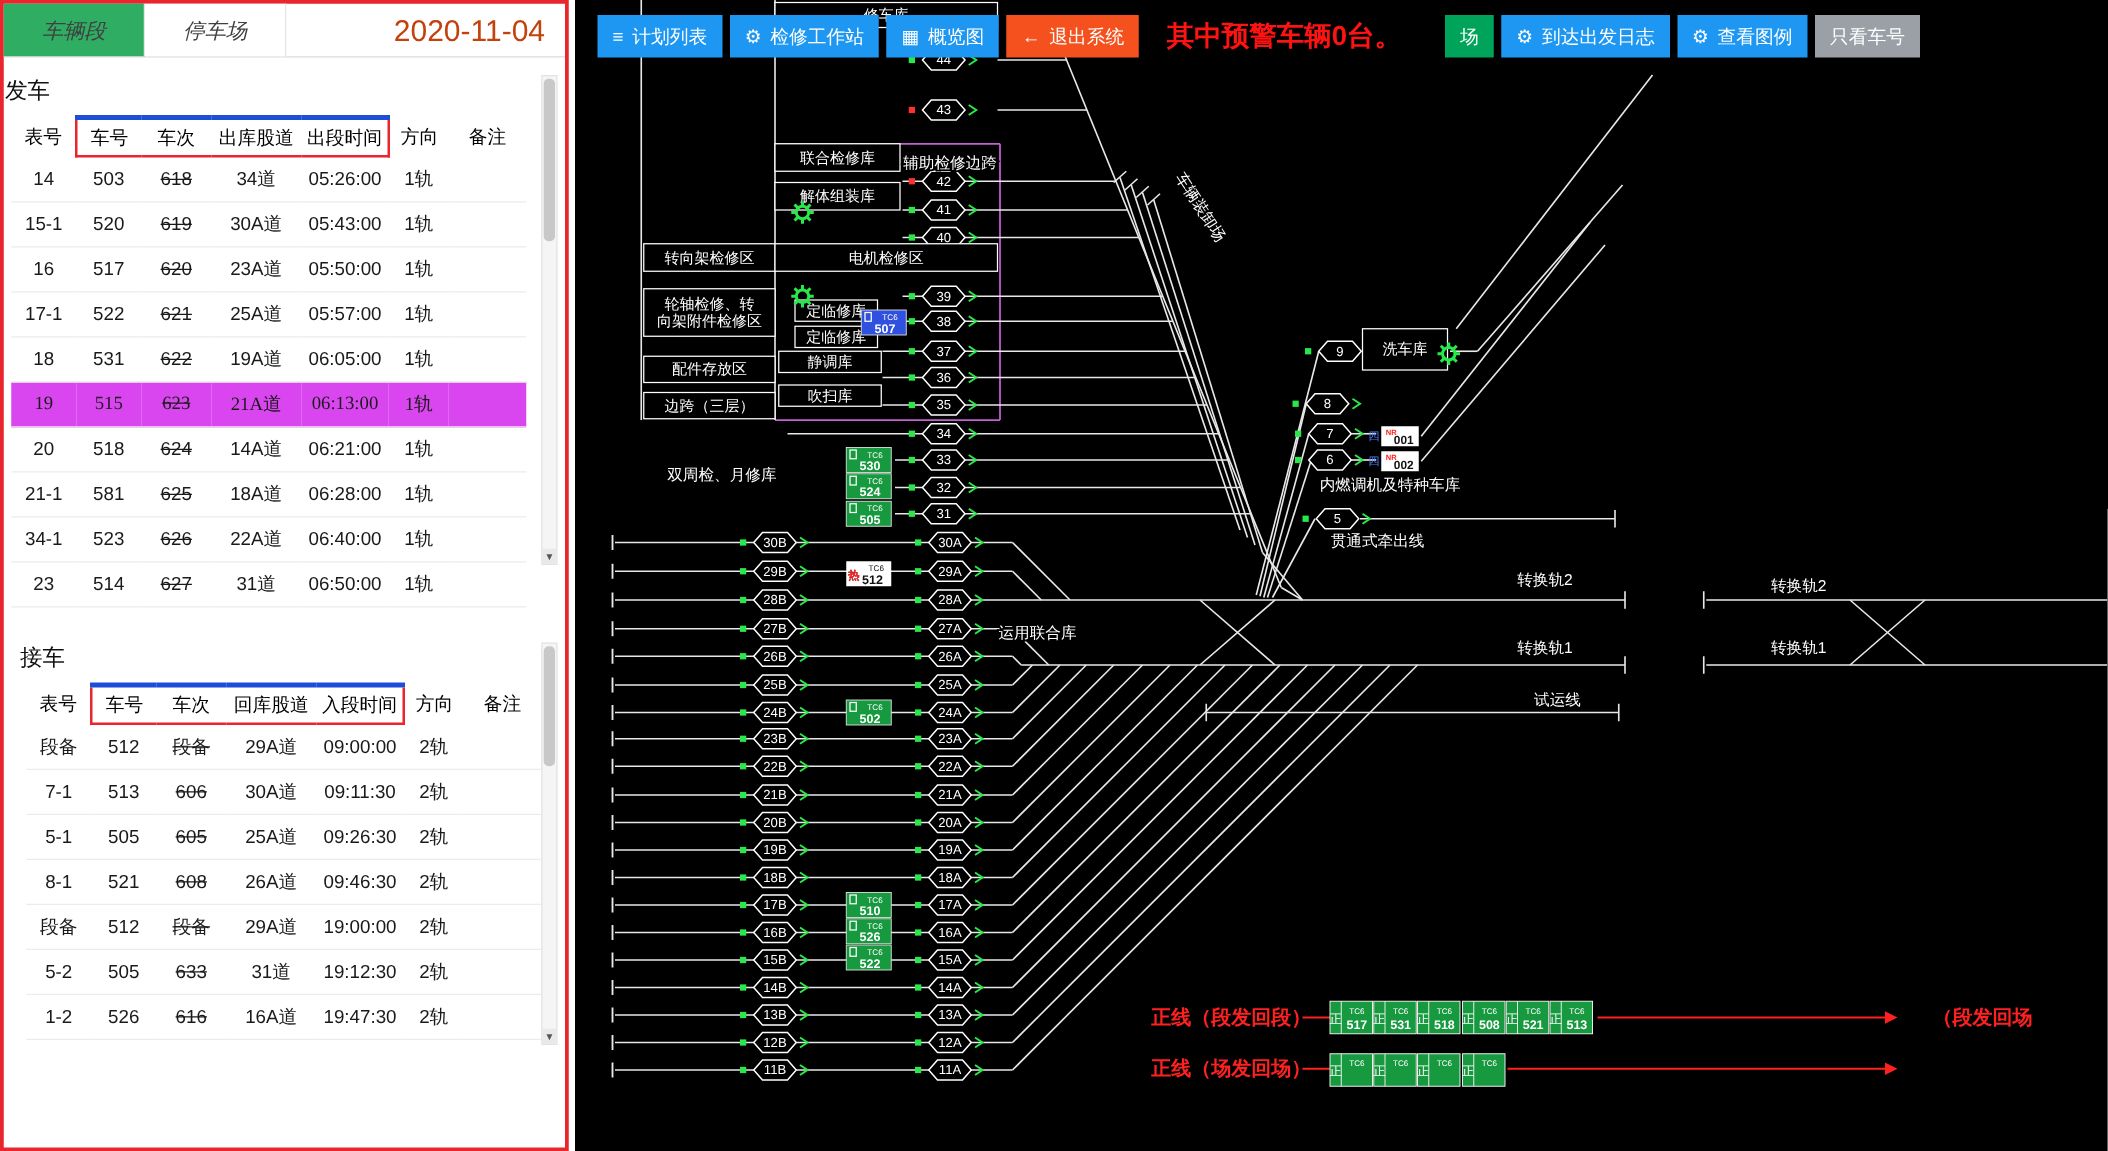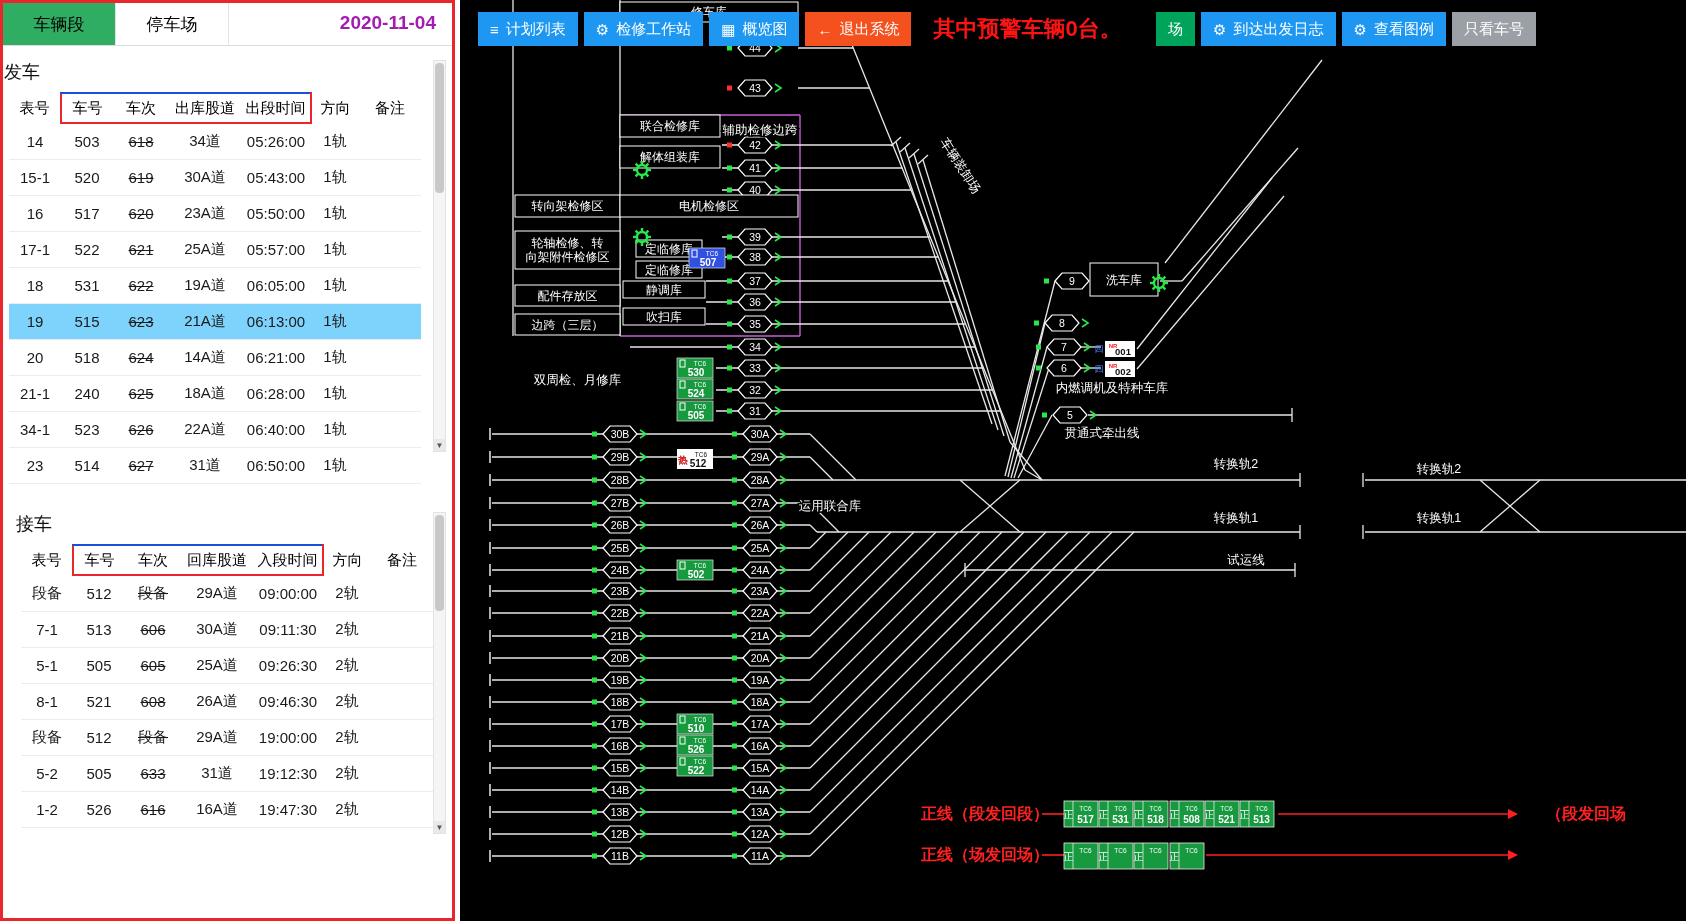--- a/index.html
+++ b/index.html
@@ -1,35 +1,35 @@
 <!DOCTYPE html>
 <html><head>
 <meta charset="utf-8">
 <style>
   html,body{margin:0;padding:0;background:#fff;width:1686px;height:921px;overflow:hidden;
     font-family:"Liberation Sans","DejaVu Sans",sans-serif;}
   
   #left-panel{position:absolute;left:0;top:0;width:455px;height:921px;box-sizing:border-box;
     border:3px solid #e8262c;background:#fff;}
   #tab-bar{display:flex;height:42px;border-bottom:1px solid #dcdcdc;position:relative;align-items:stretch;}
-  .tab{width:112px;display:flex;align-items:center;justify-content:center;font-size:17px;color:#000000;
-    border-right:1px solid #e4e4e4;cursor:pointer;background:#fff;}
+  .tab{width:112px;display:flex;align-items:center;justify-content:center;font-size:17px;color:#404040;
+    border-right:1px solid #e4e4e4;cursor:pointer;background:#fff;font-style:italic;}
   .tab.active{background:#2fae63;}
-  #date-label{position:absolute;right:16px;top:9px;color:#a21caf;font-size:19px;font-weight:bold;}
+  #date-label{position:absolute;right:16px;top:9px;color:#c2410c;font-size:24px;font-weight:normal;}
   .section{position:relative;margin:14px 0 0 0;}
   .sec-label{font-size:18px;color:#111;margin:0 0 8px 1px;}
   table.plan{border-collapse:collapse;margin-left:6px;table-layout:fixed;width:412px;}
   table.plan th{height:28px;font-weight:normal;font-size:15px;color:#000;text-align:center;padding:0;}
   table.plan td{height:35px;font-size:15px;color:#1a1a1a;text-align:center;padding:0;
     border-bottom:1px solid #ececec;}
-  th.rb{border-top:2px solid #1d4ed8;border-bottom:2px solid #e8262c;}
+  th.rb{border-top:4px solid #1d4ed8;border-bottom:2px solid #e8262c;}
   th.rb-l{border-left:2px solid #e8262c;}
   th.rb-r{border-right:2px solid #e8262c;}
   td.strike{text-decoration:line-through;}
-  tr.sel{background:#7dd3fc;}
+  tr.sel{background:#d946ef;font-family:Liberation Serif, serif;}
   .vscroll{position:absolute;right:6px;width:13px;background:#f5f5f5;border:1px solid #e3e3e3;box-sizing:border-box;}
   .vthumb{position:absolute;left:1px;width:9px;background:#c8c8c8;border-radius:4px;}
   .varrow{position:absolute;bottom:0;left:0;width:11px;height:12px;color:#555;font-size:8px;
     display:flex;align-items:center;justify-content:center;background:#e9e9e9;cursor:pointer;}
   
   #right-panel{position:absolute;left:460px;top:0;width:1226px;height:921px;background:#000;overflow:hidden;}
   #toolbar{position:absolute;left:0;top:12px;width:100%;display:flex;align-items:center;z-index:5;}
   #toolbar .spacer-l{width:18px;flex:none;}
   .tbtn{height:34px;display:flex;align-items:center;gap:7px;padding:0 12px;color:#fff;font-size:15px;
     margin-right:6px;cursor:pointer;white-space:nowrap;flex:none;}
@@ -131,21 +131,21 @@
             <td>20</td>
             <td>518</td>
             <td class="strike">624</td>
             <td>14A道</td>
             <td>06:21:00</td>
             <td>1轨</td>
             <td></td>
           </tr>
           <tr>
             <td>21-1</td>
-            <td>240</td>
+            <td>581</td>
             <td class="strike">625</td>
             <td>18A道</td>
             <td>06:28:00</td>
             <td>1轨</td>
             <td></td>
           </tr>
           <tr>
             <td>34-1</td>
             <td>523</td>
             <td class="strike">626</td>

